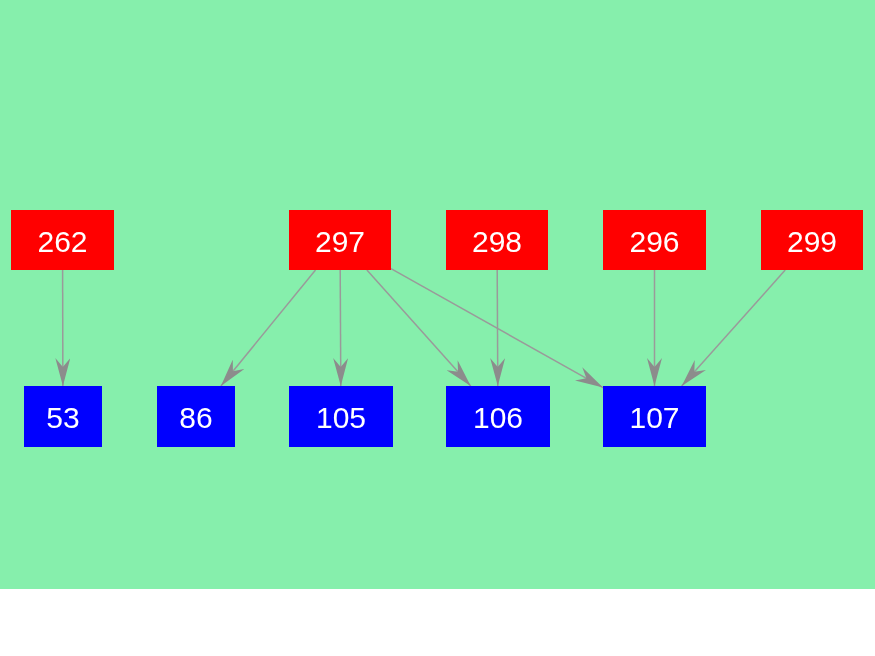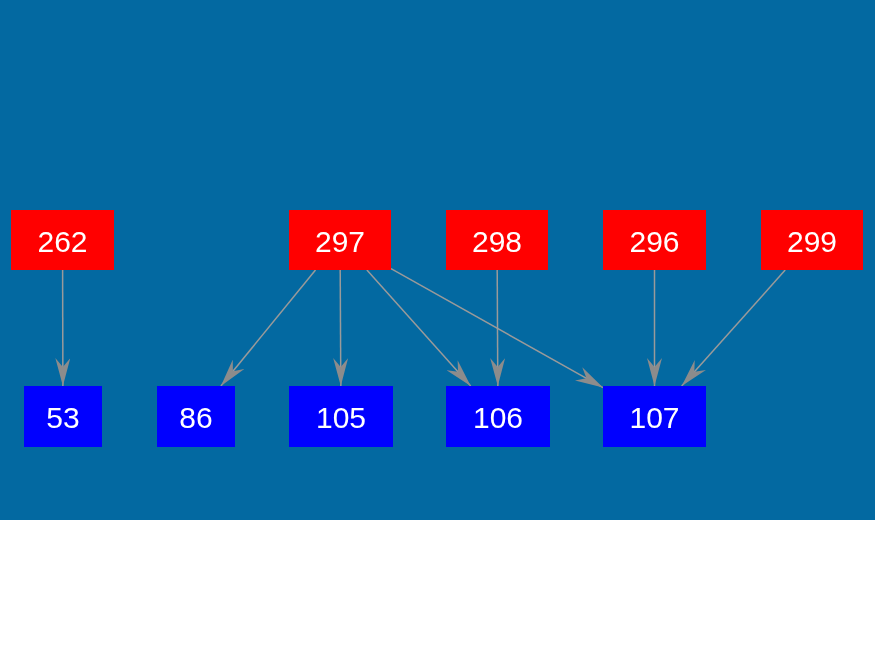--- a/index.html
+++ b/index.html
@@ -1,20 +1,20 @@
 <!DOCTYPE html>
 <html><head>
 <meta charset="utf-8">
 <style>
   html, body { margin: 0; padding: 0; background: #ffffff; }
   .canvas-wrap {
     position: relative;
     width: 875px;
-    height: 520px;
-    background: #0369a1;
+    height: 589px;
+    background: #86efac;
     overflow: hidden;
   }
   svg { display: block; }
   .node-label {
     font-family: "Liberation Sans", sans-serif;
     font-size: 30px;
     font-weight: 400;
     text-anchor: middle;
     dominant-baseline: central;
     pointer-events: none;

